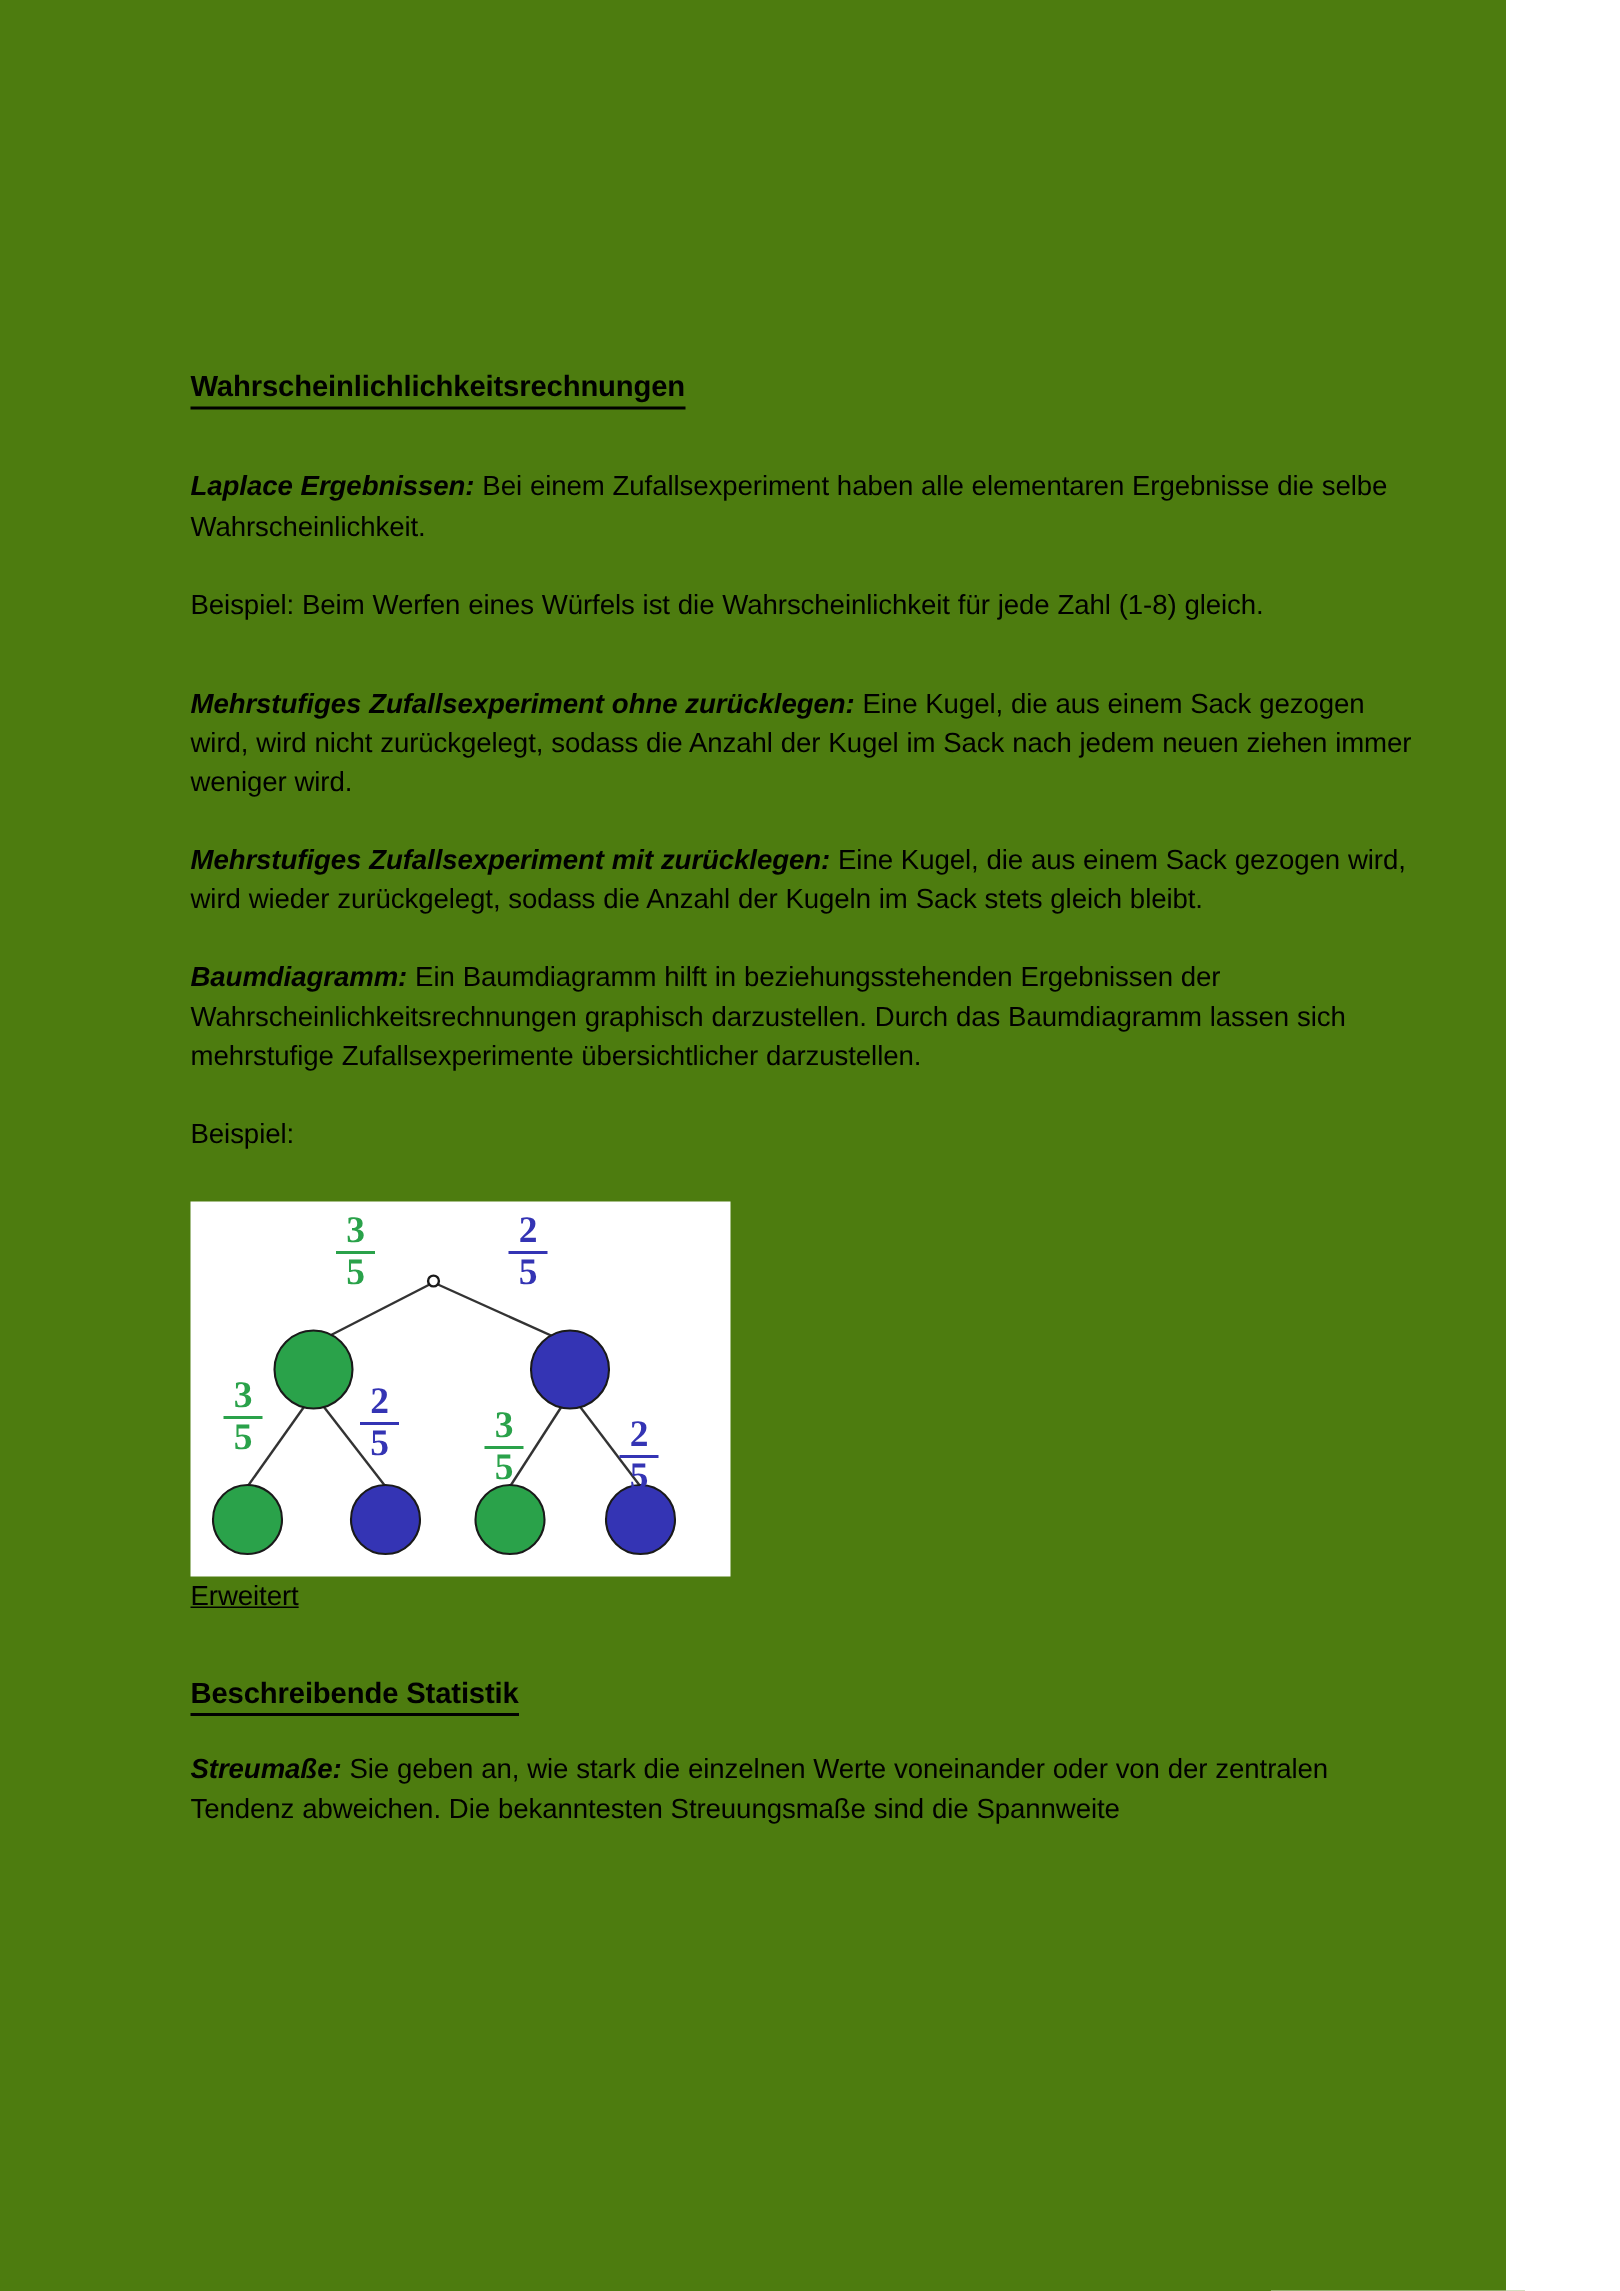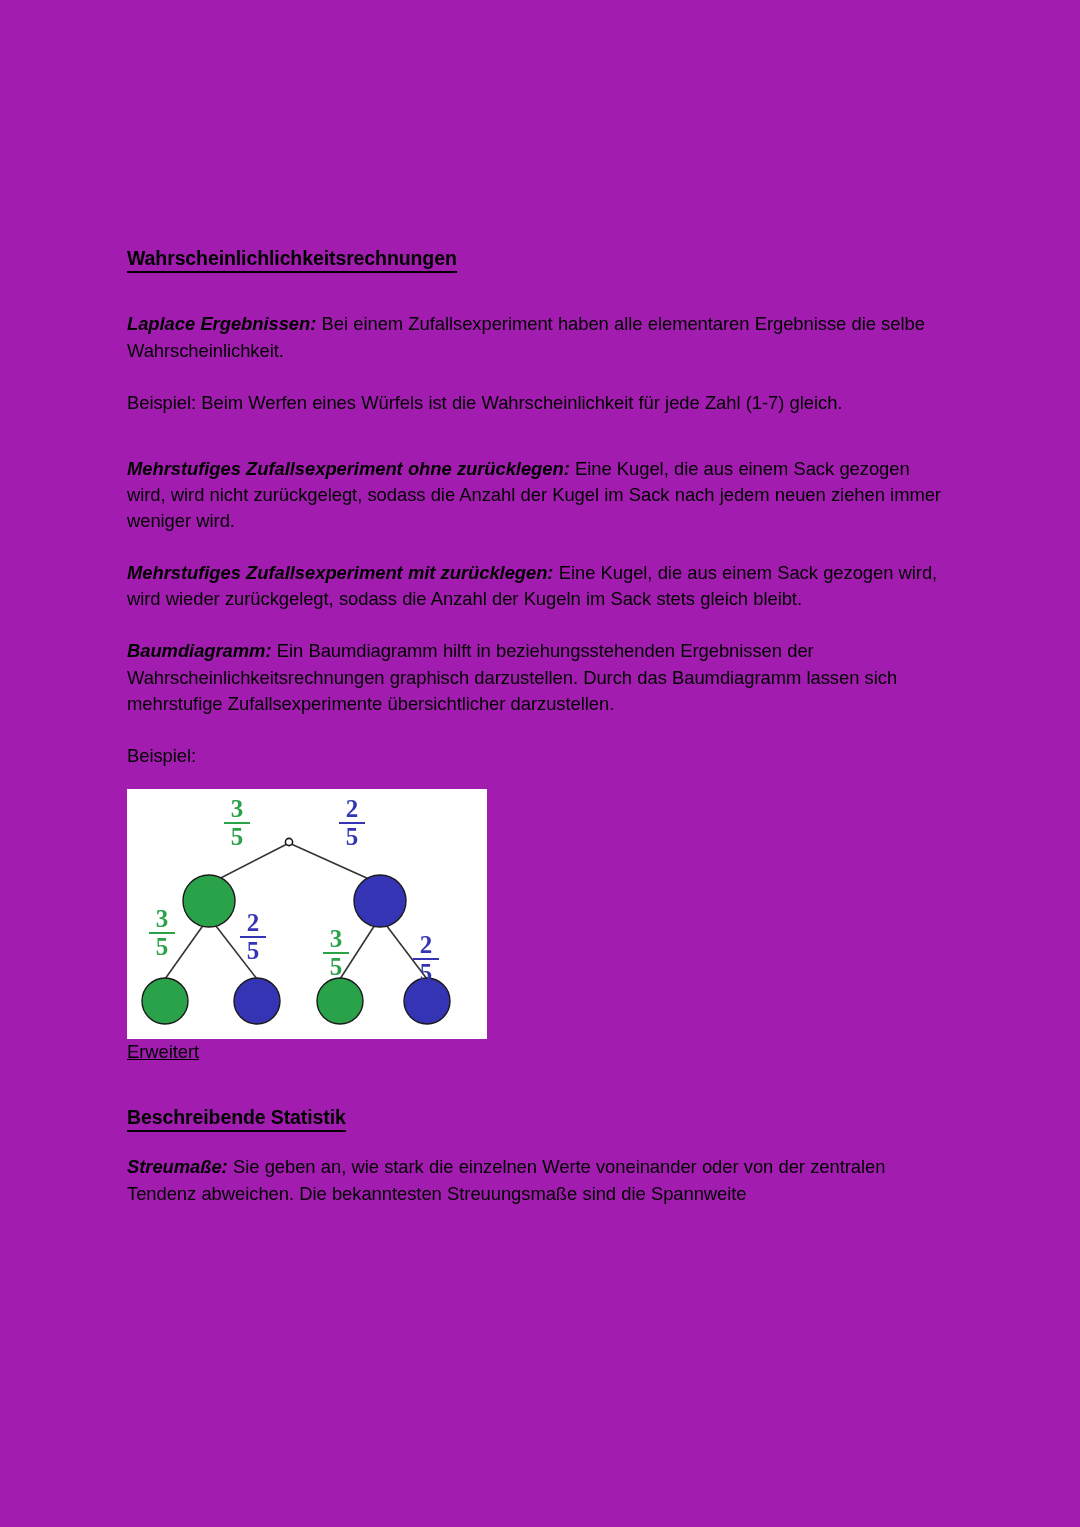--- a/index.html
+++ b/index.html
@@ -13,23 +13,23 @@
     height: 1527px;
     position: relative;
     font-family: "Liberation Sans", sans-serif;
     color: #000000;
     overflow: hidden;
   }
 
   .page {
     position: absolute;
     left: 0; top: 0;
-    width: 1080px;
+    width: 1004px;
     height: 1527px;
-    background: #a21caf;
+    background: #4d7c0f;
   }
 
   .content {
     position: absolute;
     left: 127px;
     top: 246px;
     width: 818px;
   }
 
   h1.doc-heading {
@@ -61,21 +61,21 @@
   }
 
   p.para {
     font-size: 18.4px;
     line-height: 1.42;
     margin: 0 0 26px 0;
     padding: 0;
     letter-spacing: -0.05px;
     word-spacing: 0.2px;
   }
-  p.para.tight { margin-bottom: 20px; }
+  p.para.tight { margin-bottom: 32px; }
   p.para.gap   { margin-bottom: 40px; }
 
   .term {
     font-weight: bold;
     font-style: italic;
   }
 
   
   .tree-figure {
     position: relative;
@@ -119,21 +119,21 @@
   <div class="content">
 
     <h1 class="doc-heading">
       <span class="ul">Wahrscheinlichlichkeitsrechnungen</span>
     </h1>
 
     <p class="para">
       <span class="term">Laplace Ergebnissen:</span><span> Bei einem Zufallsexperiment haben alle elementaren Ergebnisse die selbe Wahrscheinlichkeit.</span>
     </p>
 
-    <p class="para gap">Beispiel: Beim Werfen eines Würfels ist die Wahrscheinlichkeit für jede Zahl (1-7) gleich.</p>
+    <p class="para gap">Beispiel: Beim Werfen eines Würfels ist die Wahrscheinlichkeit für jede Zahl (1-8) gleich.</p>
 
     <p class="para">
       <span class="term">Mehrstufiges Zufallsexperiment ohne zurücklegen:</span><span>  Eine Kugel, die aus einem Sack gezogen wird, wird nicht zurückgelegt, sodass die Anzahl der Kugel im Sack nach jedem neuen ziehen immer weniger wird.</span>
     </p>
 
     <p class="para">
       <span class="term">Mehrstufiges Zufallsexperiment mit zurücklegen:</span><span> Eine Kugel, die aus einem Sack gezogen wird, wird wieder zurückgelegt, sodass die Anzahl der Kugeln im Sack stets gleich bleibt.</span>
     </p>
 
     <p class="para">

